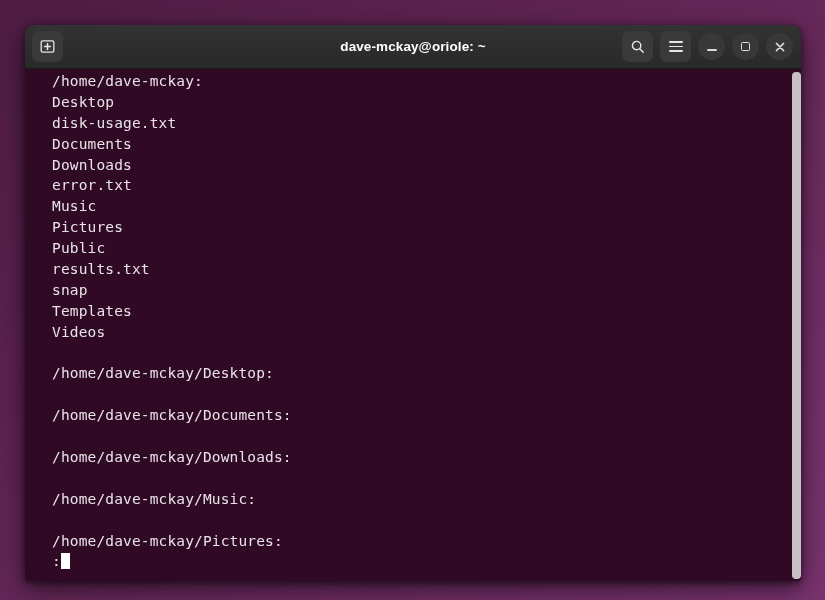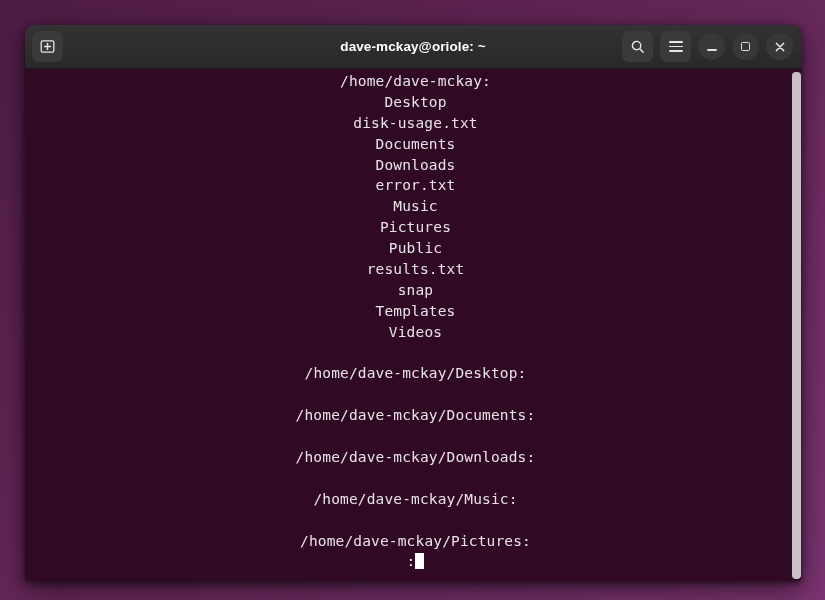--- a/index.html
+++ b/index.html
@@ -145,21 +145,21 @@
     left: 27px;
     top: 2px;
     right: 22px;
     color: #e9e3e7;
     font-family: "DejaVu Sans Mono", "Liberation Mono", monospace;
     font-size: 14.5px;
     line-height: 20.9px;
     white-space: pre;
     letter-spacing: 0.15px;
   }
-  .tline { height: 20.9px; text-align: center; }
+  .tline { height: 20.9px; }
 
   .cursor-block {
     display: inline-block;
     width: 9px;
     height: 16px;
     background: #ffffff;
     vertical-align: -3px;
   }
 
   

